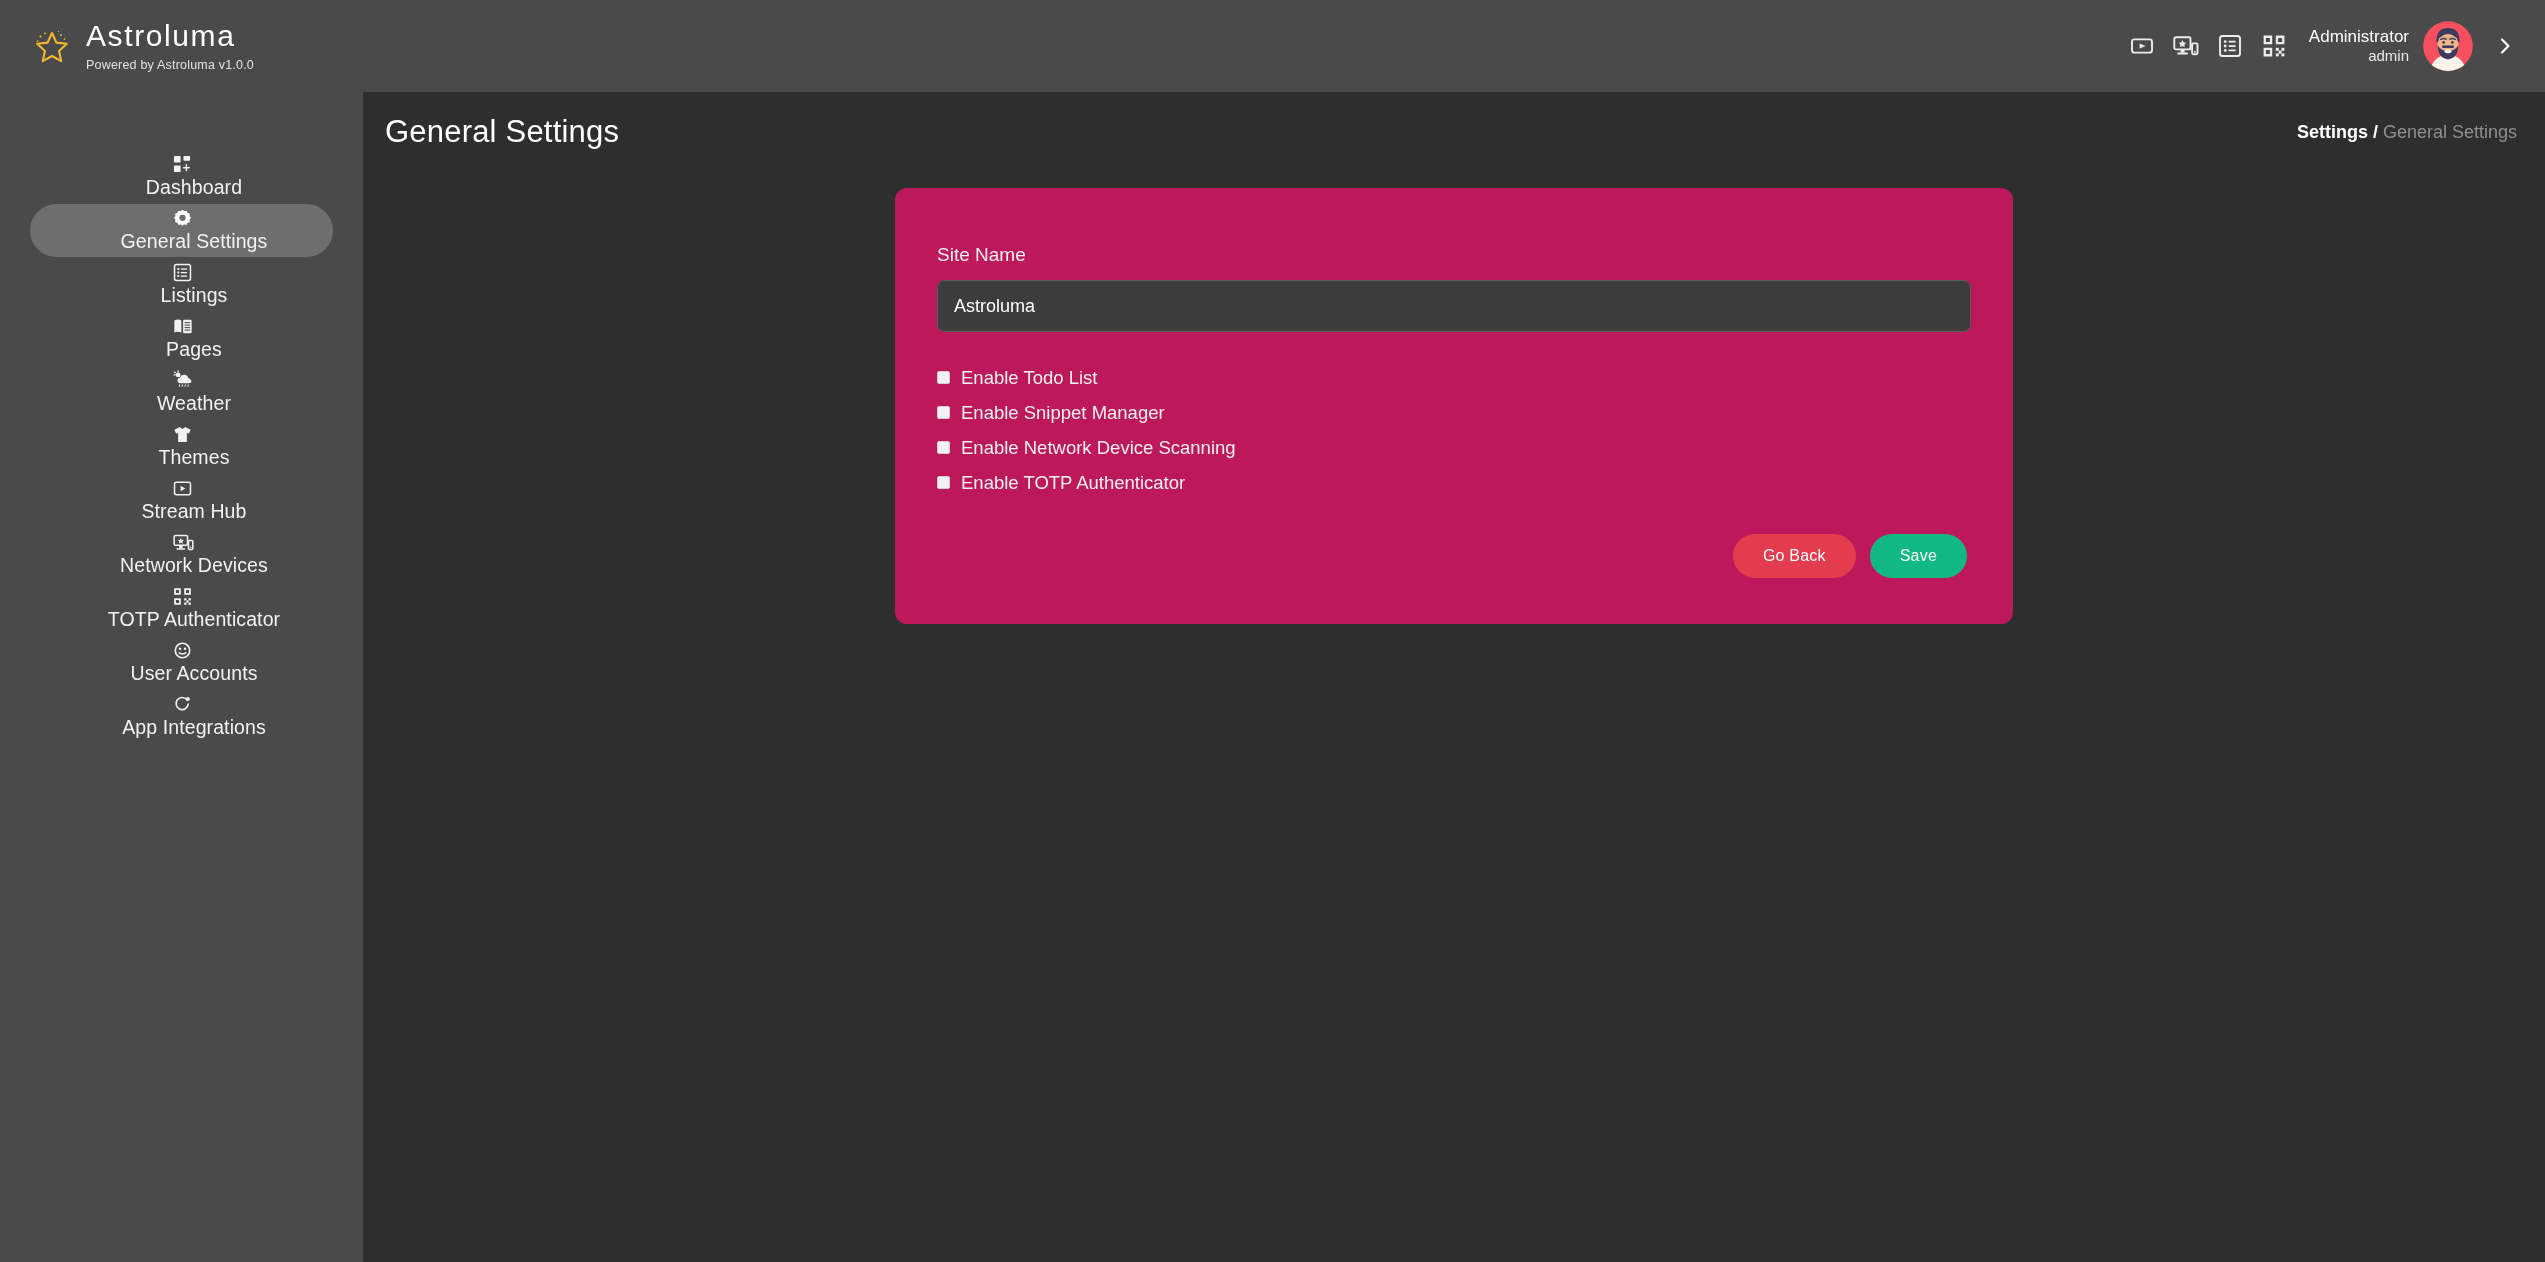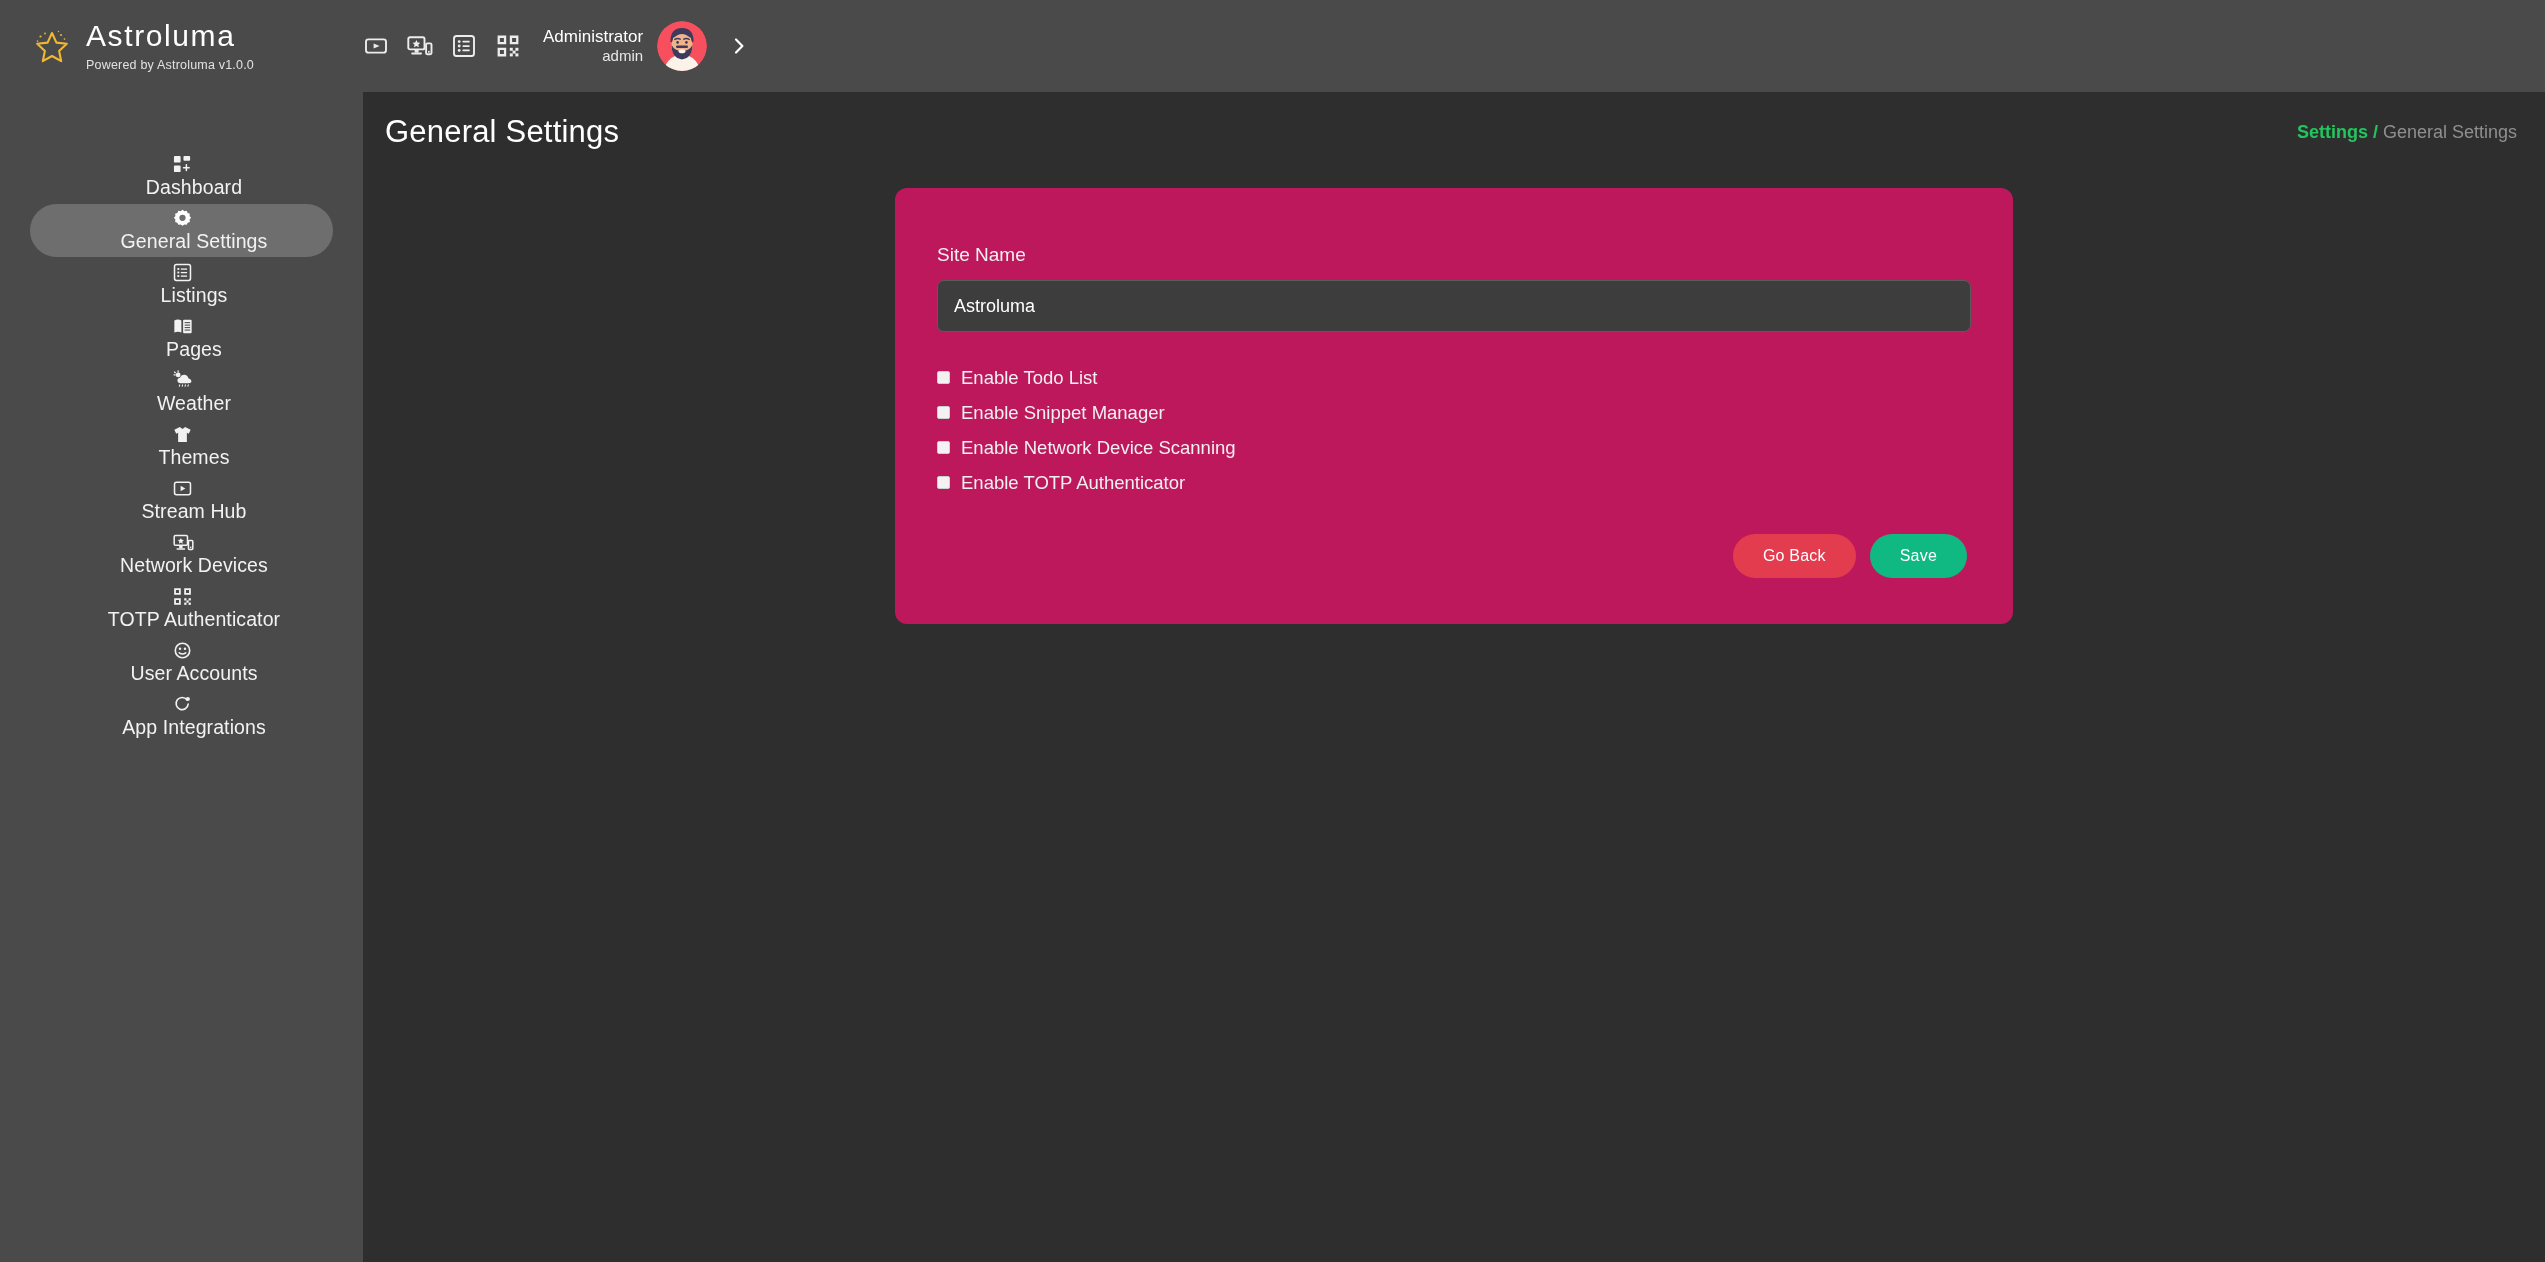--- a/index.html
+++ b/index.html
@@ -87,21 +87,21 @@
   .nav-label { line-height: 1; letter-spacing: .1px; }
 
   
   .right { flex: 1 1 auto; display: flex; flex-direction: column; min-width: 0; }
 
   .topbar {
     height: 92px;
     background: #4a4a4a;
     display: flex;
     align-items: center;
-    justify-content: flex-start;
+    justify-content: flex-end;
     padding-right: 18px;
   }
   .topbar-icons { display: flex; align-items: center; gap: 18px; }
   .topbar-icon {
     width: 26px; height: 26px;
     display: flex; align-items: center; justify-content: center;
     cursor: pointer;
   }
   .user-block {
     margin-left: 22px;
@@ -134,21 +134,21 @@
     justify-content: space-between;
     padding: 0 28px 0 22px;
   }
   .page-title {
     font-size: 31px;
     color: #ffffff;
     font-weight: 400;
     letter-spacing: .2px;
   }
   .breadcrumb { font-size: 18px; color: #8f8f8f; }
-  .crumb-strong { color: #22c55e; font-weight: 700; }
+  .crumb-strong { color: #ffffff; font-weight: 700; }
 
   
   .main {
     flex: 1 1 auto;
     background: #2e2e2e;
     padding-top: 0px;
     overflow: hidden;
   }
 
   .card {

